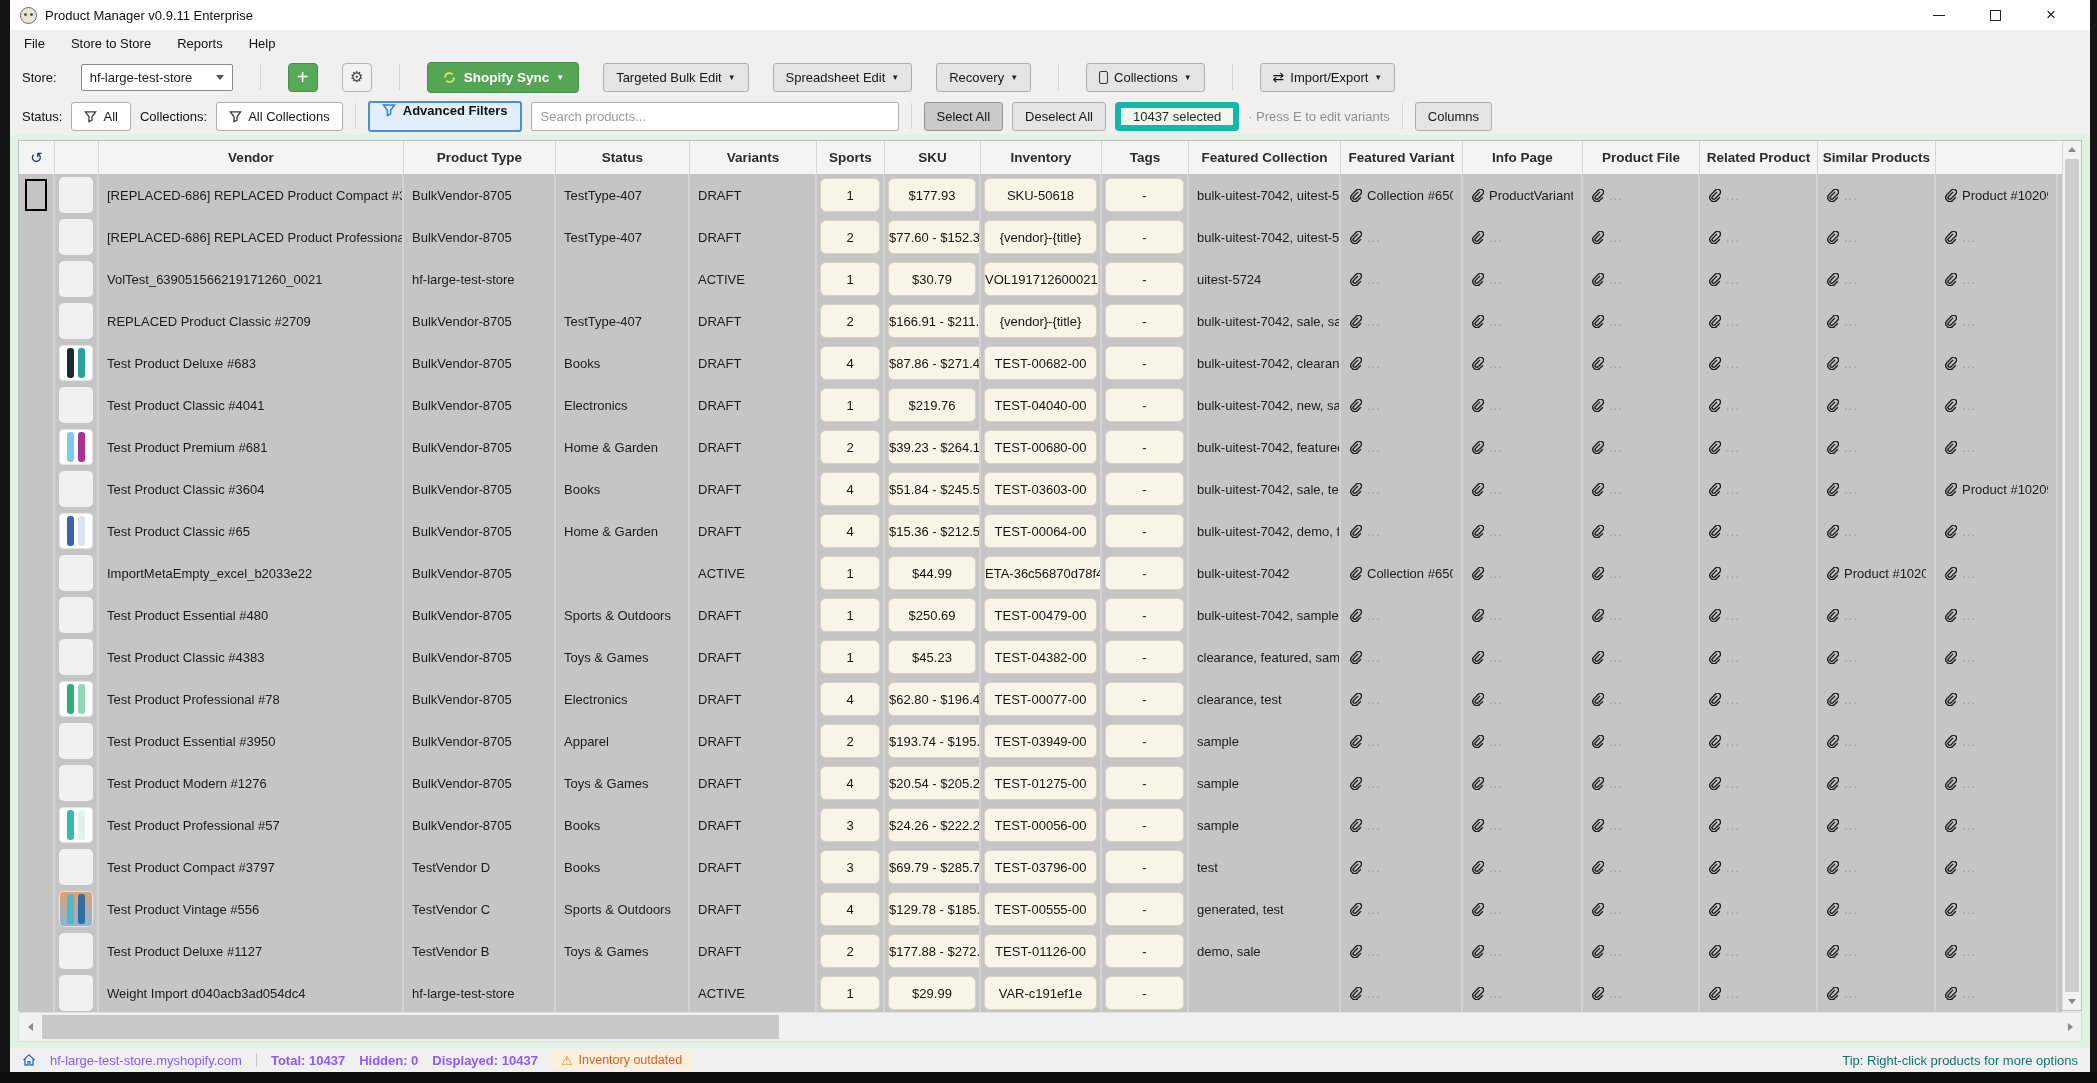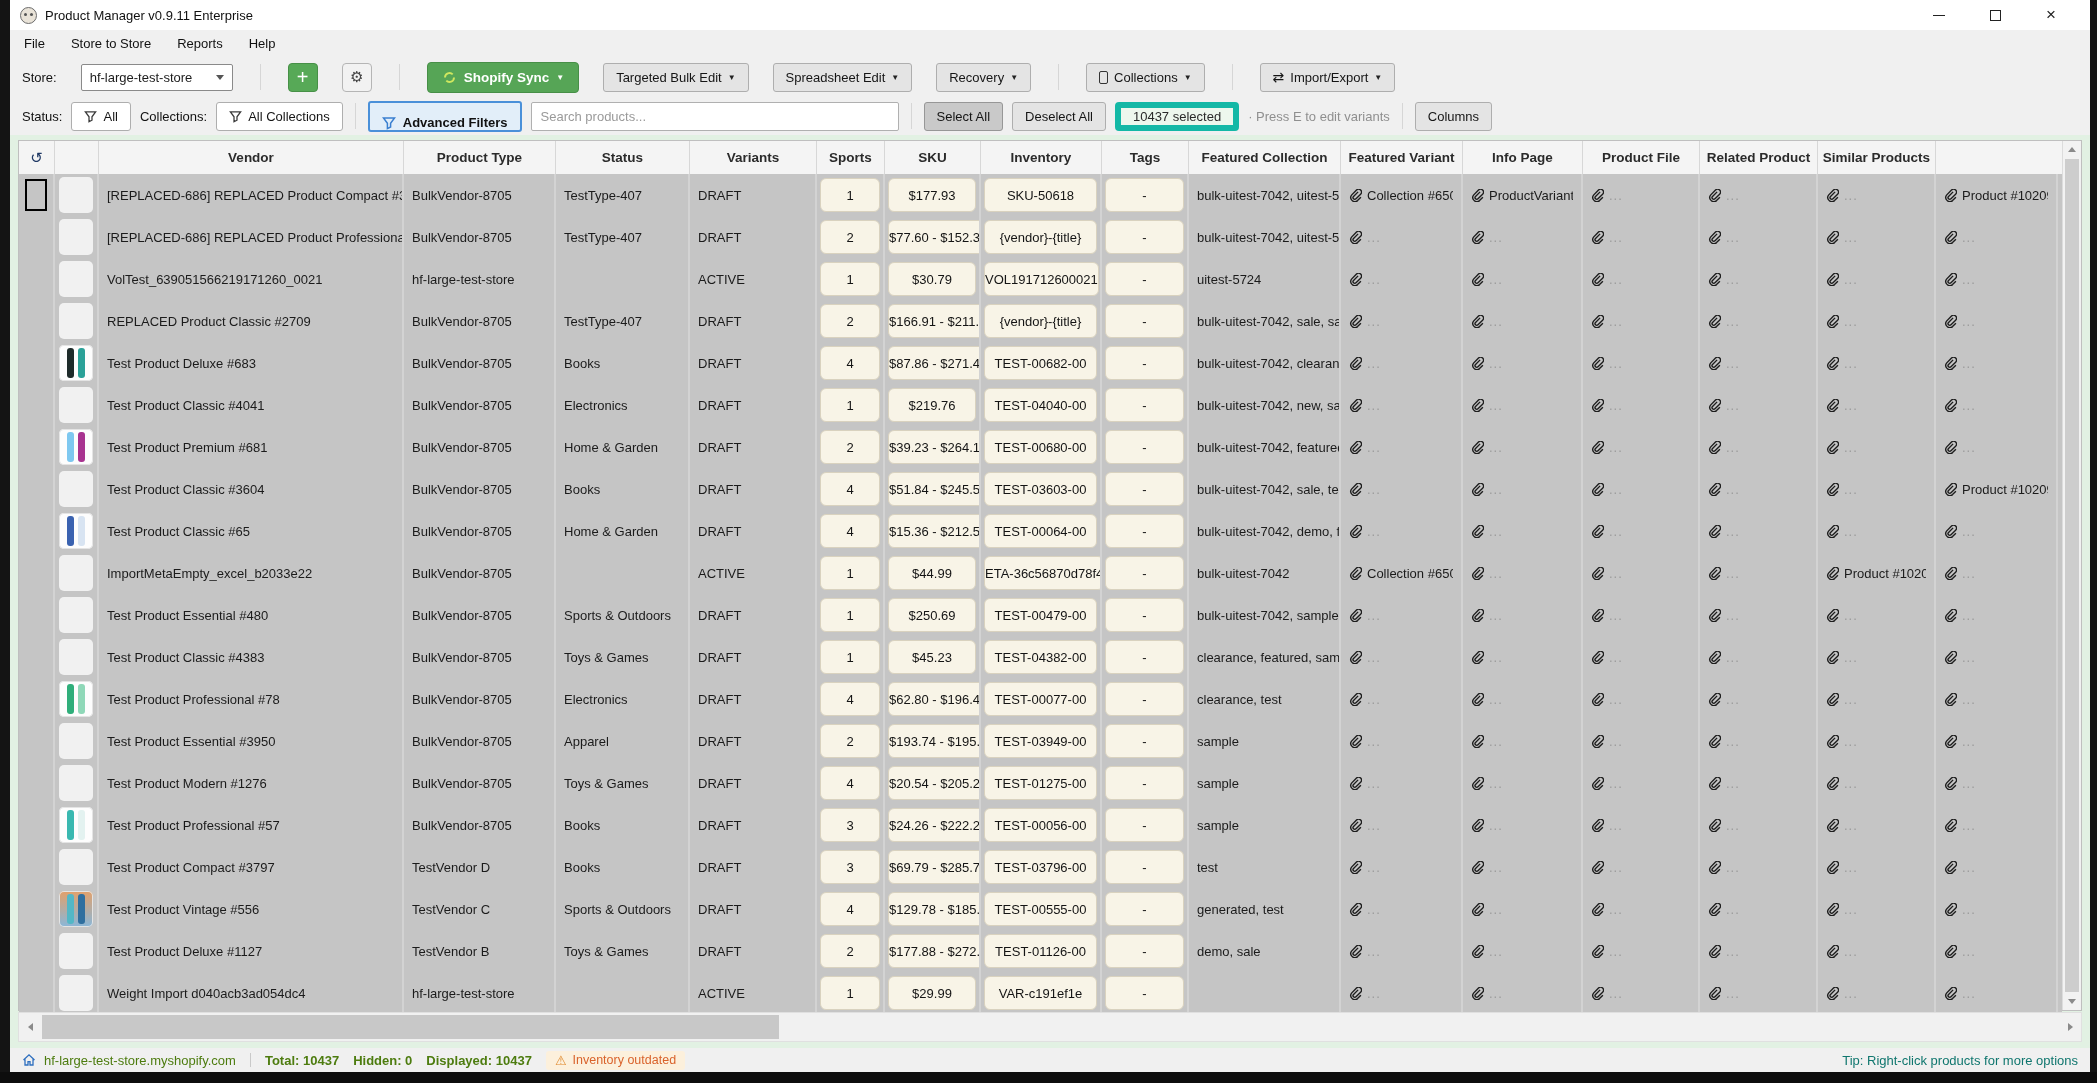--- a/index.html
+++ b/index.html
@@ -29,21 +29,21 @@
   .select .chev { margin-left:auto; width:0; height:0; border-left:4px solid transparent; border-right:4px solid transparent; border-top:5px solid #555; }
   .vdiv { width:1px; height:26px; background:#d6d6d6; margin:0 3px; }
   .btn { height:29px; background:#e4e4e4; border:1px solid #aeaeae; border-radius:3px; display:flex; align-items:center; gap:6px; padding:0 12px; font-size:13px; color:#151515; white-space:nowrap; }
   .btn.dark { background:#c9c9c9; border-color:#979797; }
   .btn .caret { font-size:8px; color:#222; }
   .btn-plus { width:30px; height:29px; background:#57a957; border:1px solid #479047; border-radius:4px; color:#fff; font-size:20px; display:flex; align-items:center; justify-content:center; line-height:1; }
   .btn-gear { width:30px; height:29px; background:#f2f2f2; border:1px solid #b5b5b5; border-radius:4px; font-size:15px; color:#444; display:flex; align-items:center; justify-content:center; }
   .btn-sync { height:31px; background:#56a556; border:1px solid #478f47; border-radius:4px; color:#fff; font-weight:bold; font-size:13.5px; display:flex; align-items:center; gap:7px; padding:0 14px; }
   .btn-sync svg { display:block; }
   .btn-sync .caret { color:#fff; font-size:8px; }
-  .btn-adv { height:31px; background:#e2eef9; border:2px solid #4a90d9; border-radius:3px; display:flex; align-items:flex-end; gap:7px; padding:0 12px; font-size:13px; font-weight:bold; color:#111; }
+  .btn-adv { height:31px; background:#e2eef9; border:2px solid #4a90d9; border-radius:3px; display:flex; align-items:flex-start; gap:7px; padding:0 12px; font-size:13px; font-weight:bold; color:#111; }
   .search { height:29px; width:368px; background:#fff; border:1px solid #b0b0b0; border-radius:2px; font-size:13px; padding:0 9px; color:#333; font-family:"Liberation Sans",sans-serif; }
   .search::placeholder { color:#9a9a9a; }
   .badge-sel { height:29px; background:#edf7ed; border:6px solid #14b8a6; border-radius:4px; display:flex; align-items:center; padding:0 12px; font-size:13px; color:#2a2a2a; }
   .hint { font-size:13px; color:#8f8f8f; }
   .funnel { display:block; }
 
   
   .table-zone { flex:1 1 auto; background:#e2f1e3; padding:5px 8px 6px 8px; display:flex; flex-direction:column; min-height:0; }
   .table { flex:1 1 auto; position:relative; padding-right:19px; min-height:0; background:#c5c5c5; border:1px solid #bfbfbf; }
   .thead { height:33px; background:#f4f4f4; display:grid; }
@@ -79,21 +79,21 @@
   
   .hscroll { flex:0 0 auto; height:30px; margin-top:1px; background:#f1f1f1; position:relative; border:1px solid #e0e0e0; }
   .hscroll .arr { position:absolute; top:0; bottom:0; width:22px; display:flex; align-items:center; justify-content:center; }
   .hscroll .arr.l { left:0; } .hscroll .arr.r { right:0; }
   .tri-l { width:0;height:0;border-top:4px solid transparent;border-bottom:4px solid transparent;border-right:5px solid #8a8a8a; }
   .tri-r { width:0;height:0;border-top:4px solid transparent;border-bottom:4px solid transparent;border-left:5px solid #8a8a8a; }
   .hthumb { position:absolute; left:23px; top:2px; bottom:2px; width:737px; background:#c8c8c8; }
 
   
   .statusbar { height:24px; background:#f0f0f0; display:flex; align-items:center; gap:14px; padding:0 12px; font-size:13px; flex:0 0 auto; }
-  .statusbar .grp { display:flex; align-items:center; gap:8px; font-weight:bold; color:#4d7c0f; }
+  .statusbar .grp { display:flex; align-items:center; gap:14px; font-weight:bold; color:#8b5cf6; }
   .statusbar .sep { width:1px; height:14px; background:#c9c9c9; }
   .warn { display:flex; align-items:center; gap:6px; background:#fcf0dc; border-radius:3px; padding:2px 9px; color:#d9622b; font-size:12.5px; }
   .warn .wi { color:#e08a2d; font-size:13px; }
   .tip { margin-left:auto; color:#0f766e; font-size:13px; }
 
   .edge-r { position:absolute; right:0; top:0; width:7px; height:1083px; background:#141414; }
   .edge-b { position:absolute; left:0; bottom:0; width:2097px; height:11px; background:#0d0d0d; }
 </style>
 </head>
 <body>

